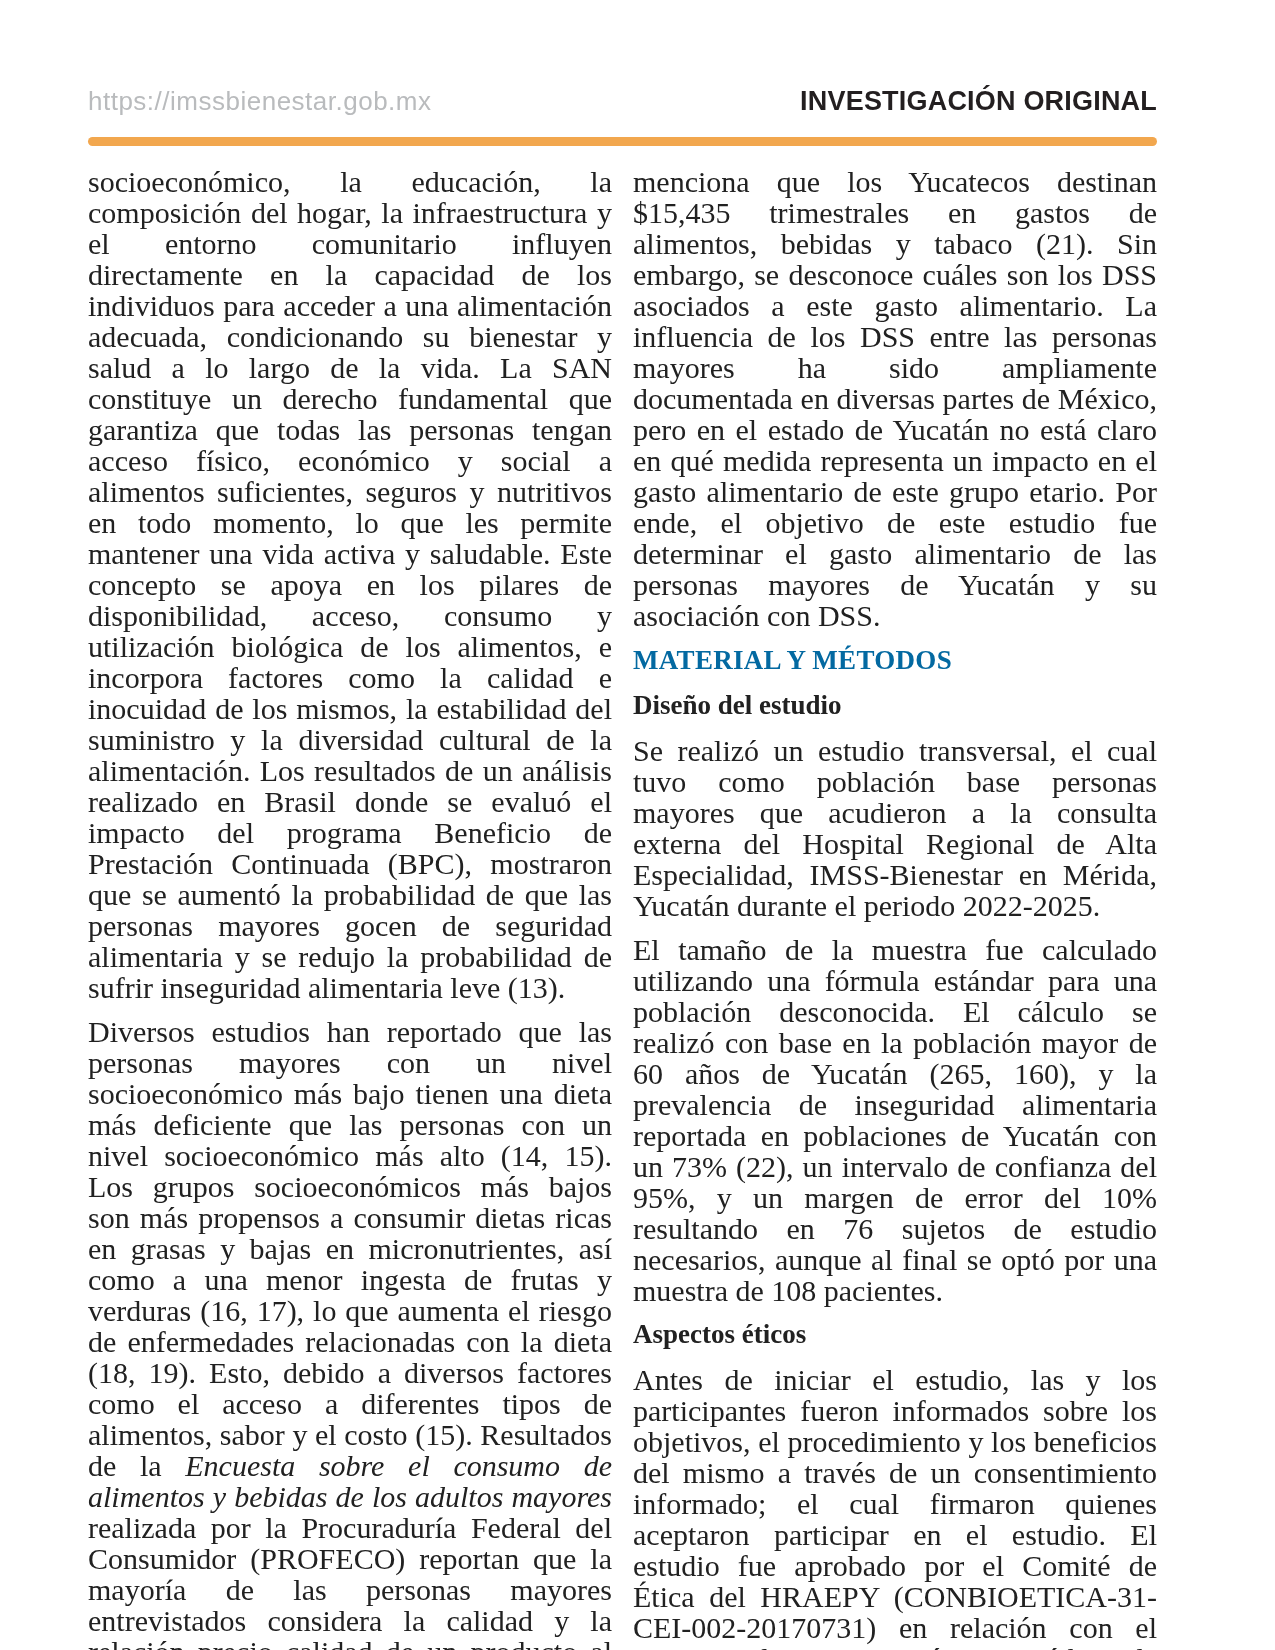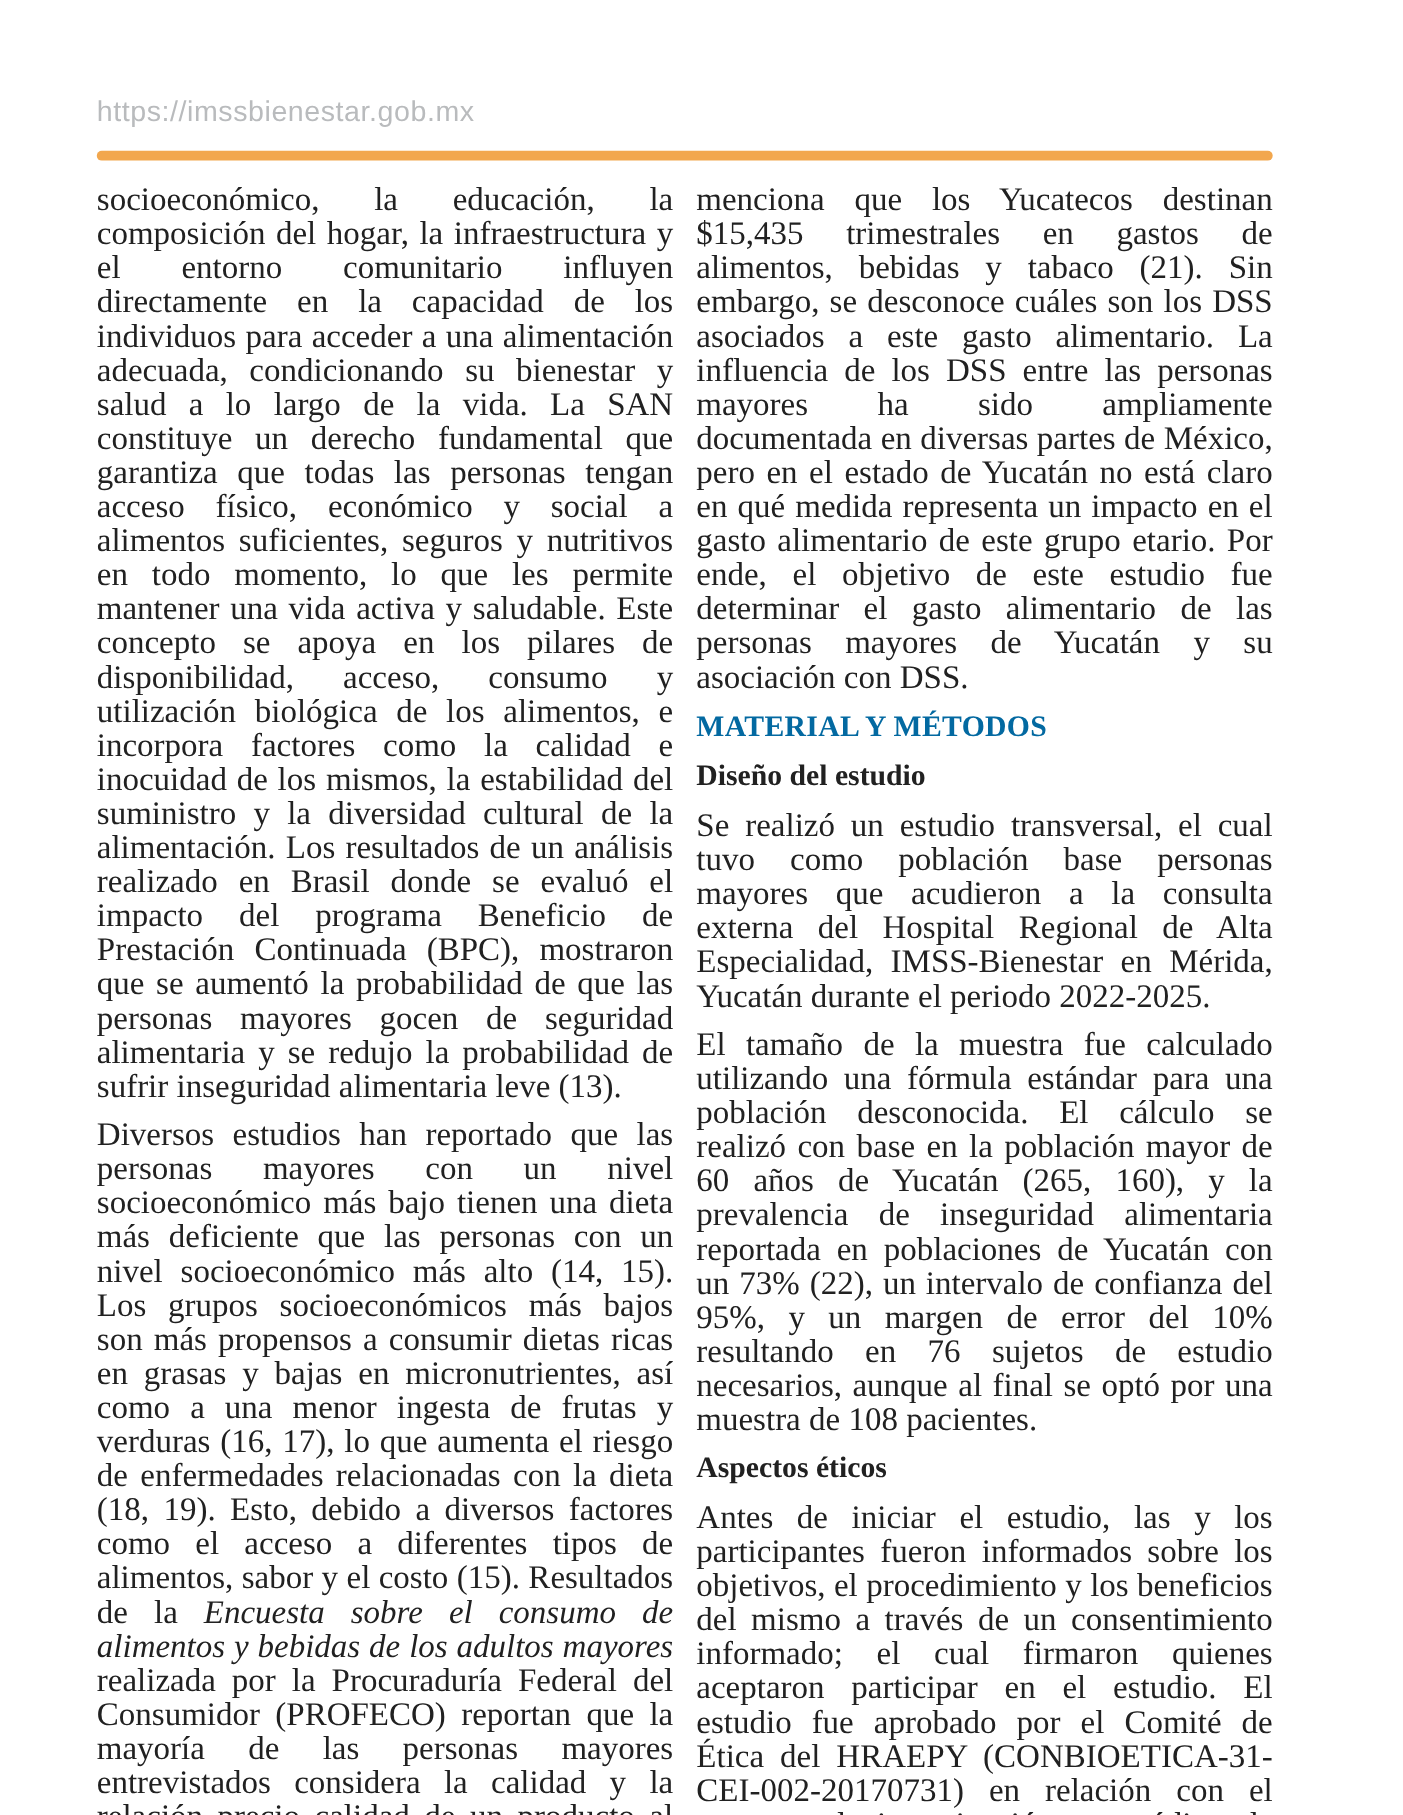--- a/index.html
+++ b/index.html
@@ -69,20 +69,21 @@
   .footer-journal { font-size:30px; }
   .footer-journal .bold { font-weight:700; }
 </style>
 </head>
 <body>
 
 <div class="page">
 
   <div class="header">
     <span class="header-url">https://imssbienestar.gob.mx</span>
+    <span class="header-section">INVESTIGACIÓN ORIGINAL</span>
   </div>
   <div class="header-rule" style="background: rgb(242, 167, 78);"></div>
 
   <div class="columns">
 
     <div class="col">
       <p>socioeconómico, la educación, la composición del hogar, la infraestructura y el entorno comunitario influyen directamente en la capacidad de los individuos para acceder a una alimentación adecuada, condicionando su bienestar y salud a lo largo de la vida. La SAN constituye un derecho fundamental que garantiza que todas las personas tengan acceso físico, económico y social a alimentos suficientes, seguros y nutritivos en todo momento, lo que les permite mantener una vida activa y saludable. Este concepto se apoya en los pilares de disponibilidad, acceso, consumo y utilización biológica de los alimentos, e incorpora factores como la calidad e inocuidad de los mismos, la estabilidad del suministro y la diversidad cultural de la alimentación. Los resultados de un análisis realizado en Brasil donde se evaluó el impacto del programa Beneficio de Prestación Continuada (BPC), mostraron que se aumentó la probabilidad de que las personas mayores gocen de seguridad alimentaria y se redujo la probabilidad de sufrir inseguridad alimentaria leve (13).</p>
       <p><span>Diversos estudios han reportado que las personas mayores con un nivel socioeconómico más bajo tienen una dieta más deficiente que las personas con un nivel socioeconómico más alto (14, 15). Los grupos socioeconómicos más bajos son más propensos a consumir dietas ricas en grasas y bajas en micronutrientes, así como a una menor ingesta de frutas y verduras (16, 17), lo que aumenta el riesgo de enfermedades relacionadas con la dieta (18, 19). Esto, debido a diversos factores como el acceso a diferentes tipos de alimentos, sabor y el costo (15). Resultados de la </span><span class="ital">Encuesta sobre el consumo de alimentos y bebidas de los adultos mayores</span><span> realizada por la Procuraduría Federal del Consumidor (PROFECO) reportan que la mayoría de las personas mayores entrevistados considera la calidad y la relación precio calidad de un producto al momento de elegir la marca, el mismo documento reporta que el 32% gasta de $312 a $623 semanales en la compra de alimentos y bebidas (20).</span></p>
       <p><span>Especialidad, la </span><span class="ital">Encuesta Nacional de Ingresos y Gastos de los Hogares</span><span> del Instituto Nacional de Estadística, Geografía e Informática (INEGI),</span></p>
     </div>

